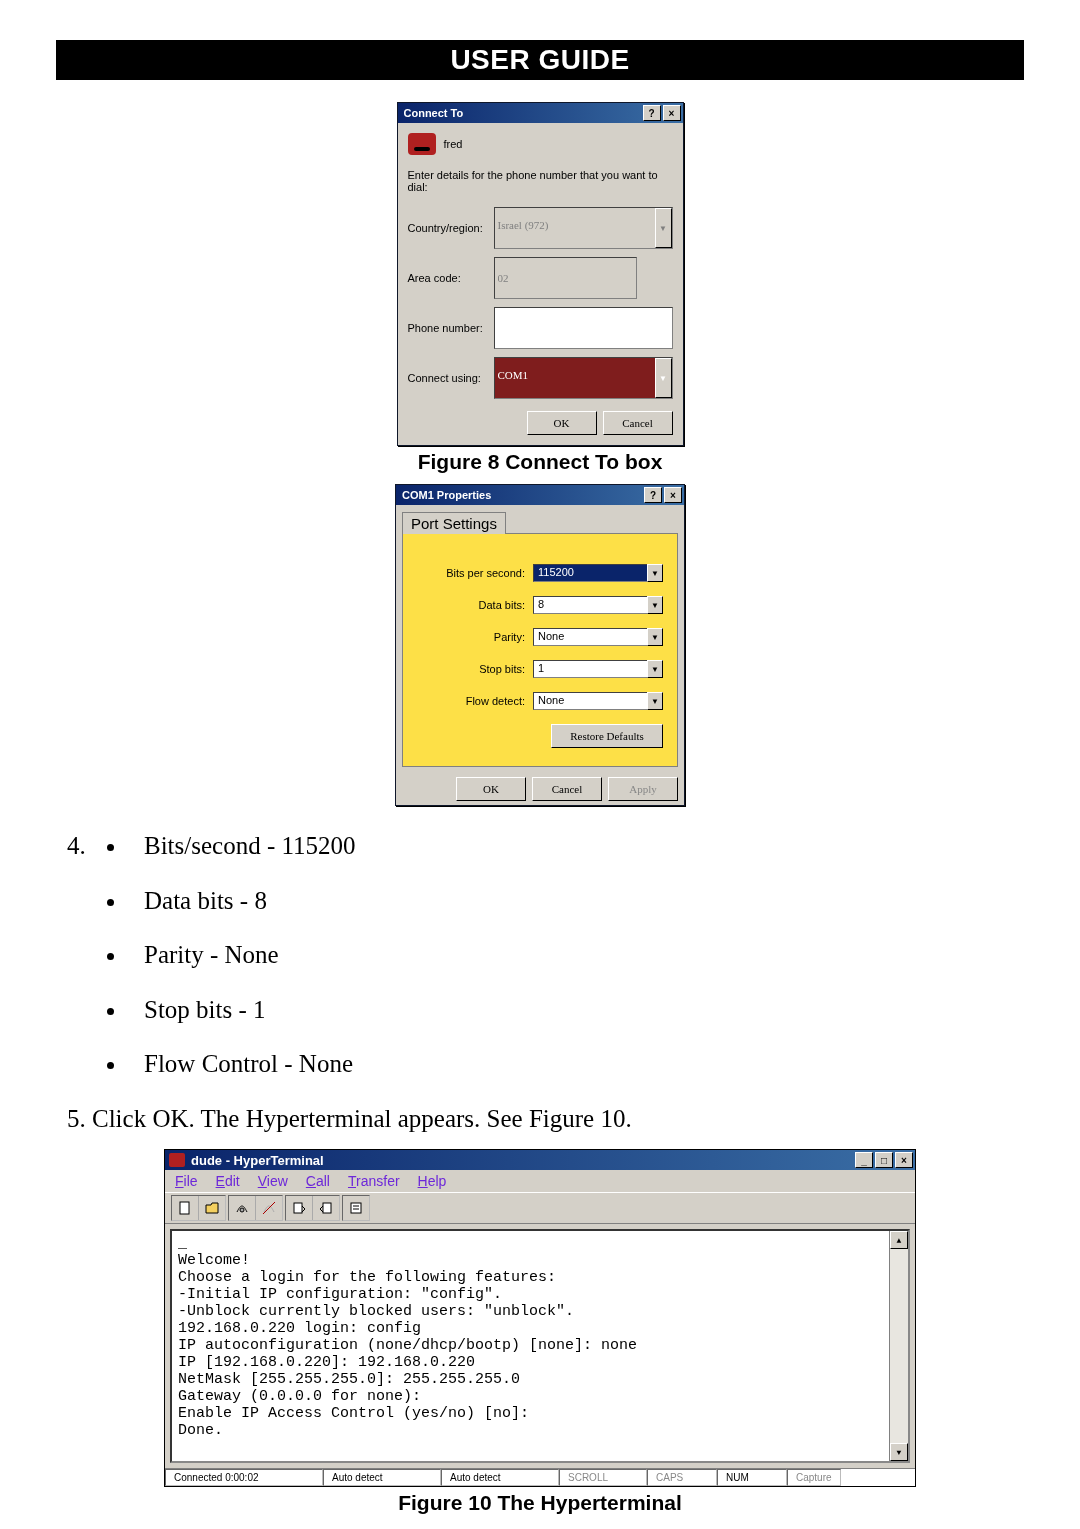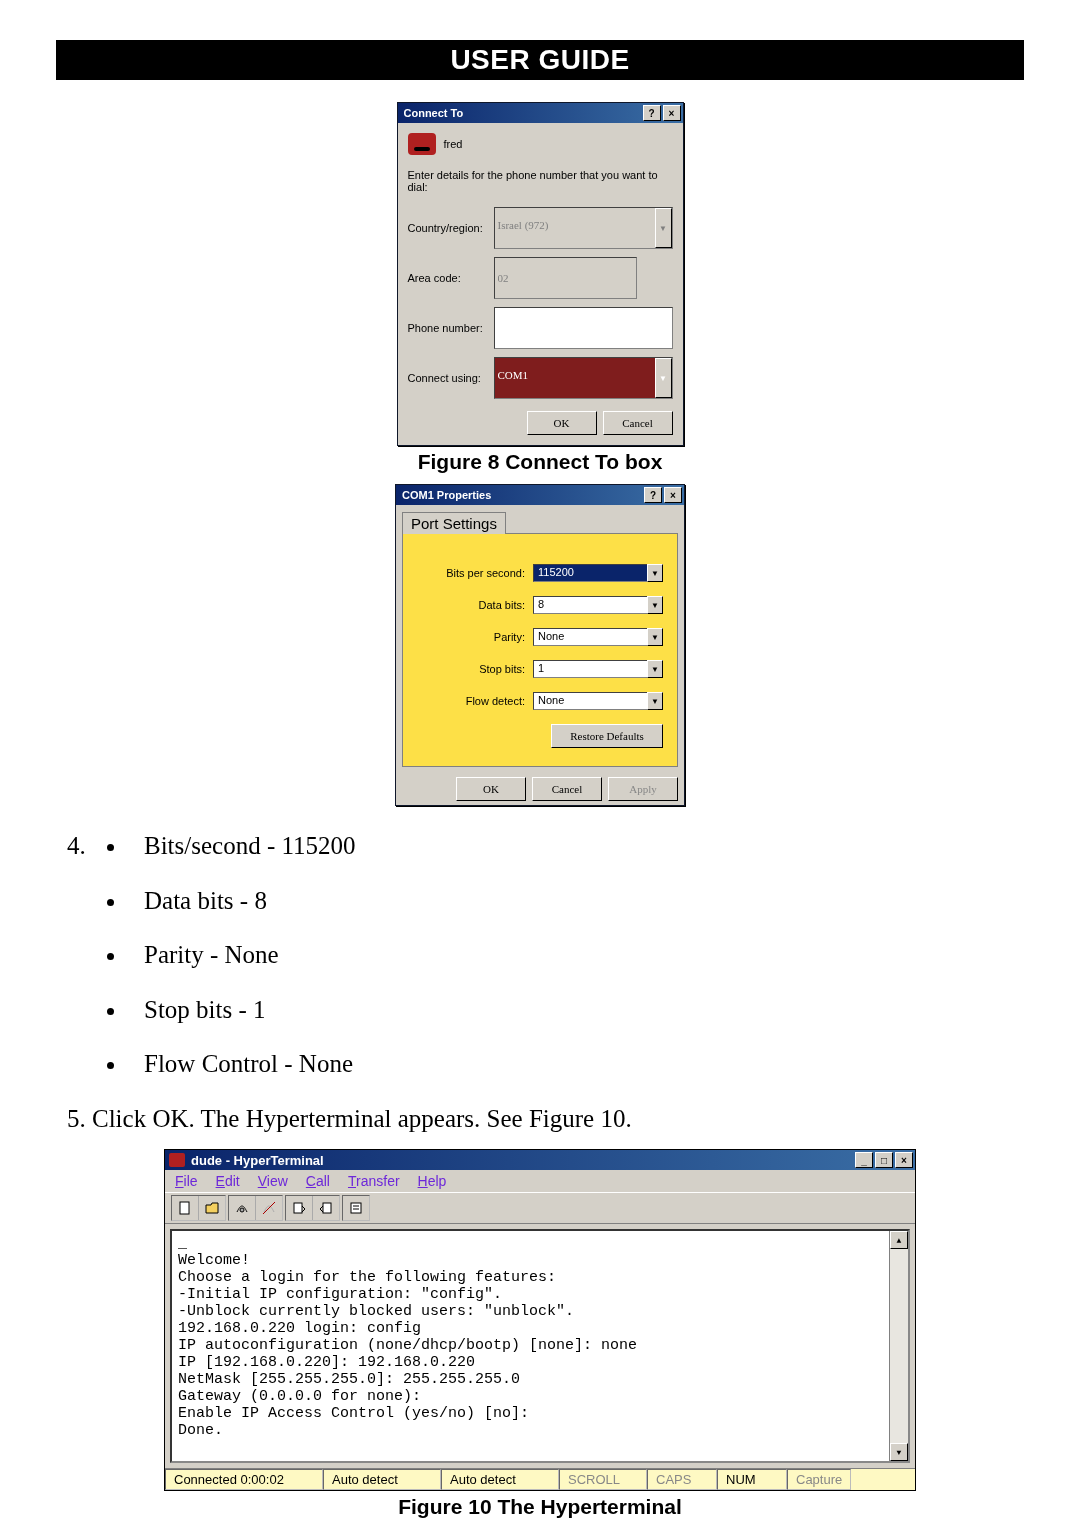--- a/index.html
+++ b/index.html
@@ -56,21 +56,21 @@
   .ht-menu span::first-letter{text-decoration:underline}
   .ht-tools{display:flex;gap:2px;padding:2px 6px;border-top:1px solid #fff;border-bottom:1px solid #808080;background:#d4d0c8}
   .tgrp{display:flex;border:1px inset #bbb}
   .tbtn2{width:26px;height:24px;display:flex;align-items:center;justify-content:center;background:#d4d0c8;border-right:1px solid #aaa}
   .tbtn2:last-child{border-right:none}
   .tbtn2 svg{display:block}
   .term{margin:5px;border:2px inset #888;background:#fff;height:222px;position:relative;font-family:"Courier New",monospace;font-size:15px;line-height:17px;white-space:pre;overflow:hidden;padding:4px 6px}
   .term .scroll{position:absolute;right:0;top:0;bottom:0;width:18px;background:#d4d0c8;border-left:1px solid #808080;display:flex;flex-direction:column;justify-content:space-between}
   .scrbtn{height:16px;background:#d4d0c8;border:1px solid #000;border-top-color:#fff;border-left-color:#fff;display:flex;align-items:center;justify-content:center;font-size:8px}
   .scrtrack{flex:1;background:#e8e6e0}
-  .statusbar{display:flex;border-top:1px solid #808080;background:#fef9c3;font-size:13px}
+  .statusbar{display:flex;border-top:1px solid #808080;background:#ffffff;font-size:10px}
   .scell{border:1px inset #bbb;padding:2px 8px;color:#000}
   .scell.gray{color:#888}
   .resize{margin-left:auto;width:18px;position:relative}
 
   
   .footer{position:absolute;left:56px;right:56px;bottom:28px;background:#000;color:#fff;text-align:center;font-family:Arial,Helvetica,sans-serif;font-weight:bold;font-size:19px;padding:2px 0}
 </style>
 </head>
 <body>
 

